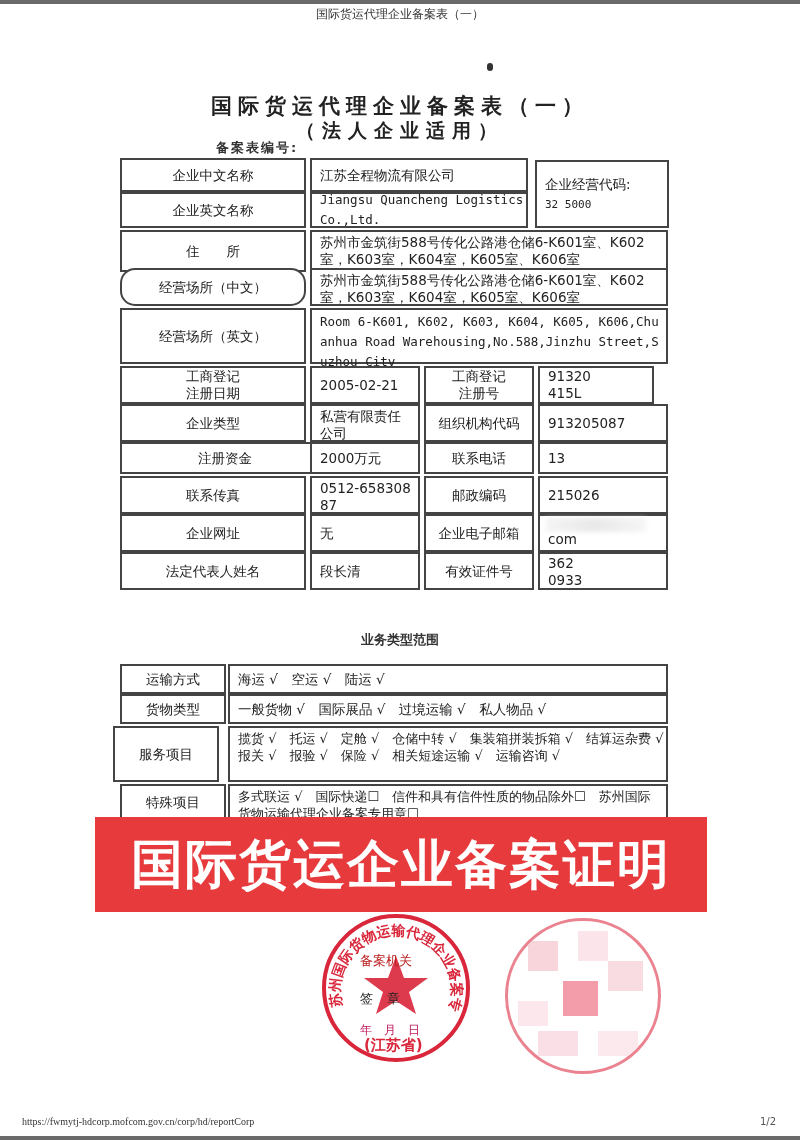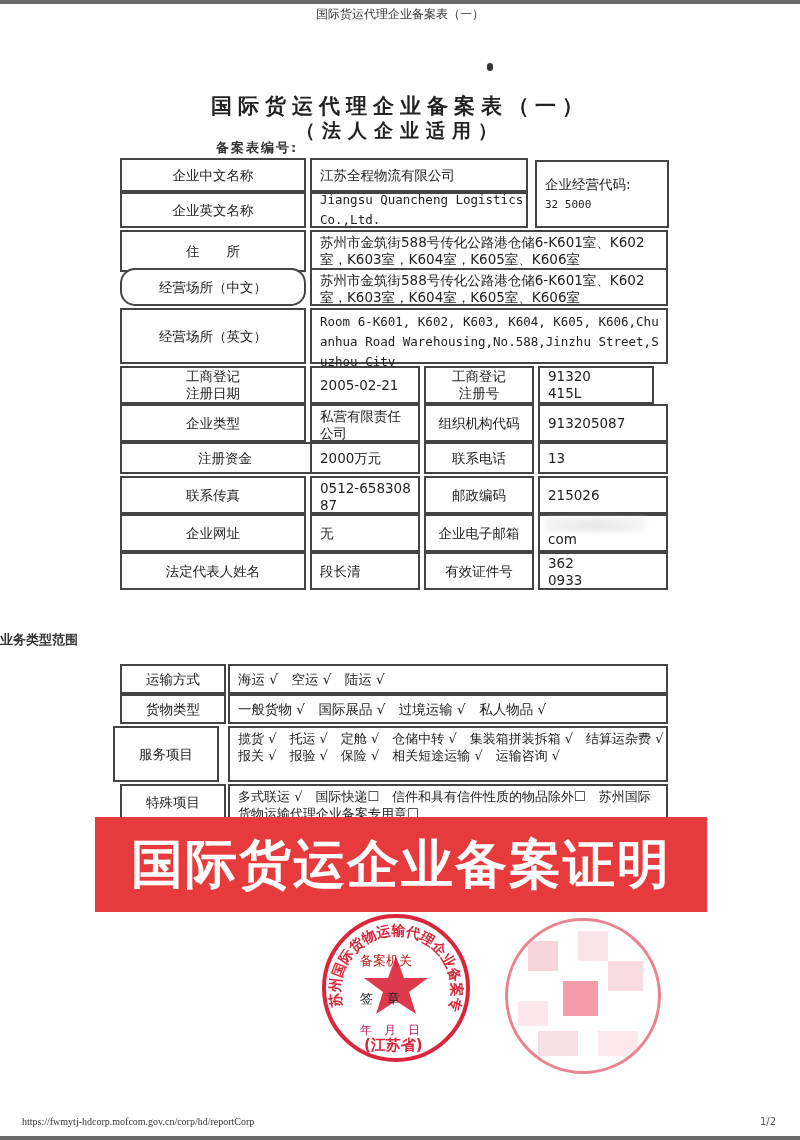--- a/index.html
+++ b/index.html
@@ -10,21 +10,21 @@
   .dot{position:absolute;left:487px;top:63px;width:6px;height:8px;border-radius:3px;background:#333;}
   .title{position:absolute;top:92px;left:0;width:800px;text-align:center;font-family:"DejaVu Serif","Liberation Serif",serif;font-size:21px;letter-spacing:6px;color:#222;font-weight:bold;}
   .subtitle{position:absolute;top:118px;left:0;width:800px;text-align:center;font-family:"DejaVu Serif","Liberation Serif",serif;font-size:19px;letter-spacing:7px;color:#222;font-weight:bold;}
   .record-no{position:absolute;top:139px;left:216px;font-size:13px;letter-spacing:2px;font-weight:bold;color:#333;}
   .cell{position:absolute;border:2px solid #444;box-sizing:border-box;background:#fff;font-size:13.5px;line-height:17px;color:#222;}
   .lbl{display:flex;align-items:center;justify-content:center;text-align:center;}
   .val{display:flex;align-items:center;padding-left:8px;}
   .val.top{align-items:flex-start;padding-top:2px;}
   .mono{font-family:"DejaVu Sans Mono","Liberation Mono",monospace;font-size:12.5px;line-height:20px;}
   .blur{background:linear-gradient(90deg,#f4f4f4,#e9e9e9,#f6f6f6);filter:blur(2px);position:absolute;}
-  .section-title{position:absolute;top:631px;left:0;width:800px;font-size:13px;font-weight:bold;color:#333;}
+  .section-title{position:absolute;top:631px;left:0;width:800px;text-align:center;font-size:13px;font-weight:bold;color:#333;}
   .banner{position:absolute;left:95px;top:817px;width:612px;height:95px;background:#e63a3c;display:flex;align-items:center;justify-content:center;color:#fff;font-size:52px;font-weight:bold;letter-spacing:2px;}
   .seal{position:absolute;}
   .footer-url{position:absolute;left:22px;top:1116px;font-size:10px;font-family:"Liberation Serif",serif;color:#333;}
   .footer-page{position:absolute;left:760px;top:1116px;font-size:10px;color:#555;}
 </style>
 </head>
 <body>
 
 <div class="topbar"></div>
 <div class="page-header">国际货运代理企业备案表（一）</div>

